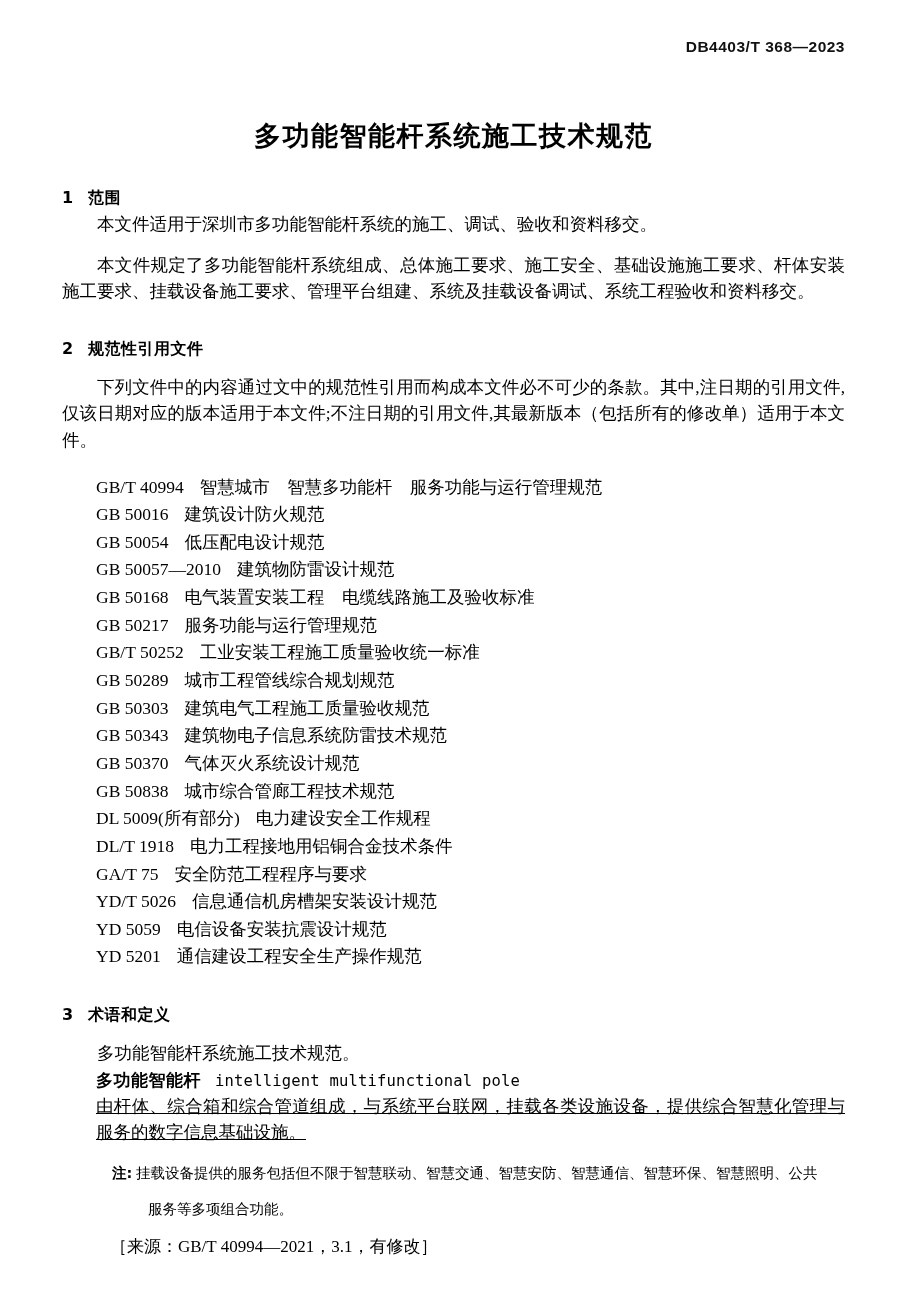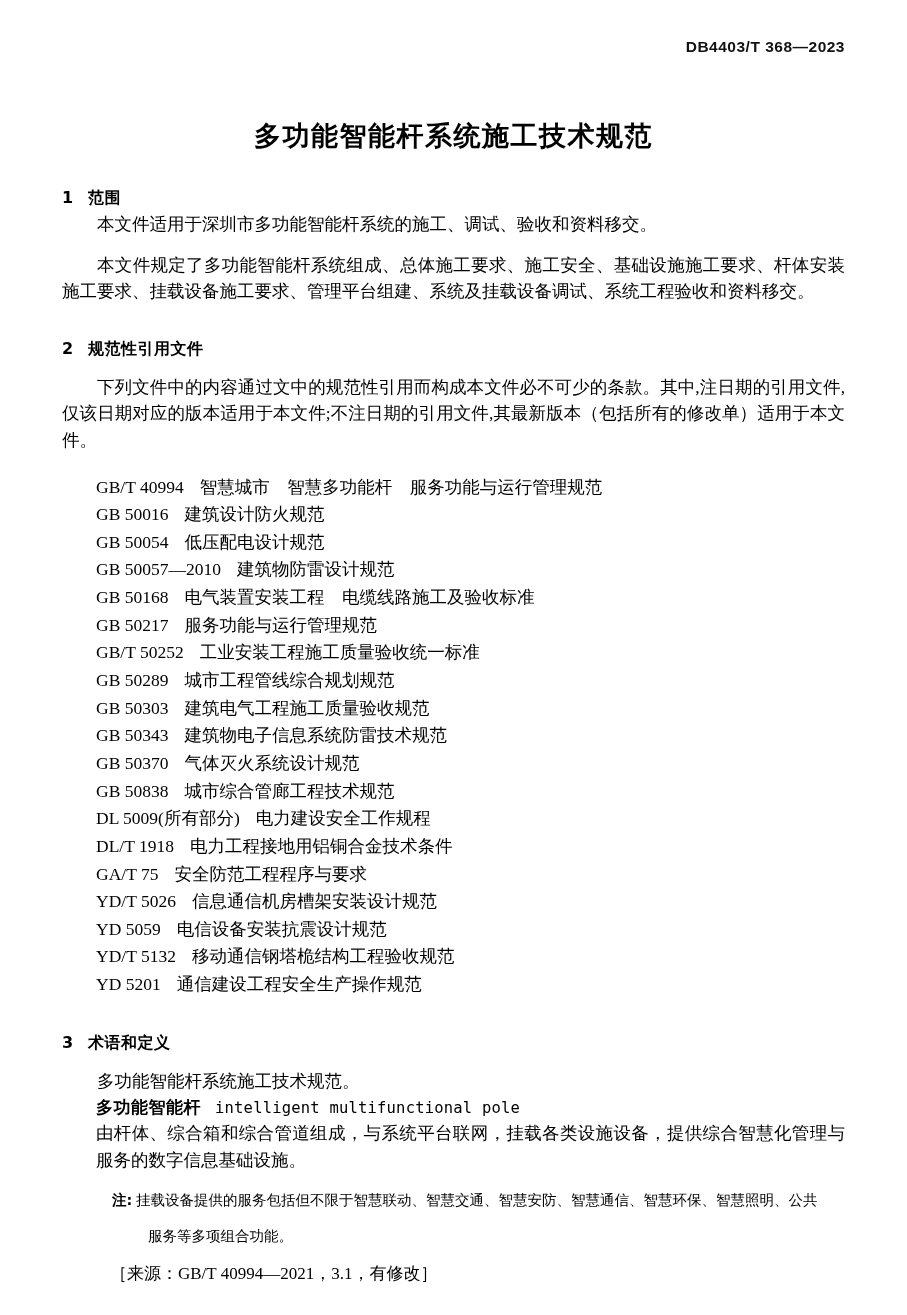--- a/index.html
+++ b/index.html
@@ -106,20 +106,21 @@
     font-size: 15.5px;
     letter-spacing: 0.2px;
     margin-left: 14px;
   }
   .term-def {
     font-size: 17.5px;
     line-height: 1.5;
     margin-top: 1px;
     padding-left: 34px;
     text-align: justify;
+    text-decoration: underline;
   }
   .note {
     font-size: 14.5px;
     line-height: 1.48;
     margin-top: 4px;
     padding-left: 50px;
     text-indent: 0;
     text-align: justify;
     position: relative;
   }
@@ -174,21 +175,20 @@
     <li><span class="code">GB 50289</span><span class="gap"></span><span>城市工程管线综合规划规范</span></li>
     <li><span class="code">GB 50303</span><span class="gap"></span><span>建筑电气工程施工质量验收规范</span></li>
     <li><span class="code">GB 50343</span><span class="gap"></span><span>建筑物电子信息系统防雷技术规范</span></li>
     <li><span class="code">GB 50370</span><span class="gap"></span><span>气体灭火系统设计规范</span></li>
     <li><span class="code">GB 50838</span><span class="gap"></span><span>城市综合管廊工程技术规范</span></li>
     <li><span class="code">DL 5009(所有部分)</span><span class="gap"></span><span>电力建设安全工作规程</span></li>
     <li><span class="code">DL/T 1918</span><span class="gap"></span><span>电力工程接地用铝铜合金技术条件</span></li>
     <li><span class="code">GA/T 75</span><span class="gap"></span><span>安全防范工程程序与要求</span></li>
     <li><span class="code">YD/T 5026</span><span class="gap"></span><span>信息通信机房槽架安装设计规范</span></li>
     <li><span class="code">YD 5059</span><span class="gap"></span><span>电信设备安装抗震设计规范</span></li>
-    <li><span class="code">YD/T 5132</span><span class="gap"></span><span>移动通信钢塔桅结构工程验收规范</span></li>
     <li><span class="code">YD 5201</span><span class="gap"></span><span>通信建设工程安全生产操作规范</span></li>
   </ul>
 
   <div class="clause-head">
     <span class="num">3</span><span>术语和定义</span>
   </div>
   <p class="para">多功能智能杆系统施工技术规范。</p>
 
   <div class="term-line">
     <span class="term-cn">多功能智能杆</span><span class="term-en">intelligent multifunctional pole</span>

